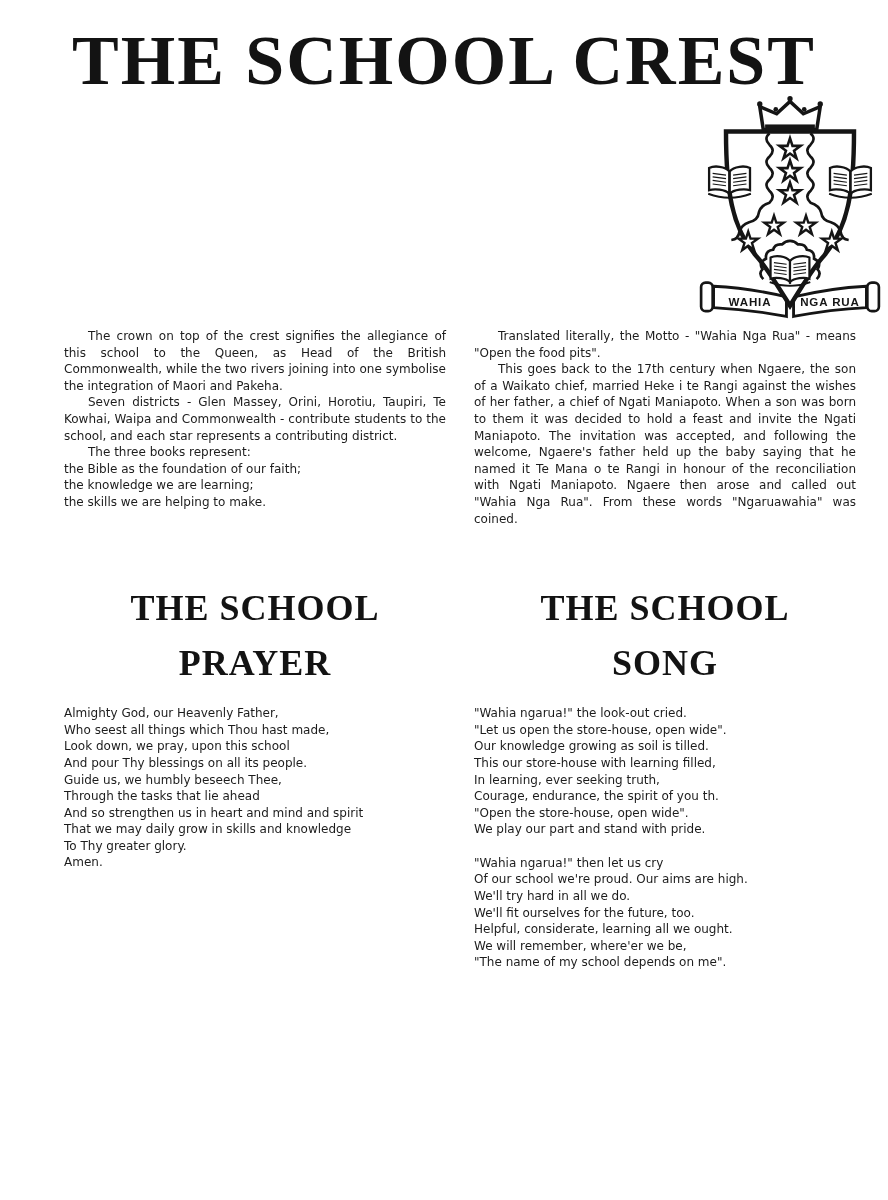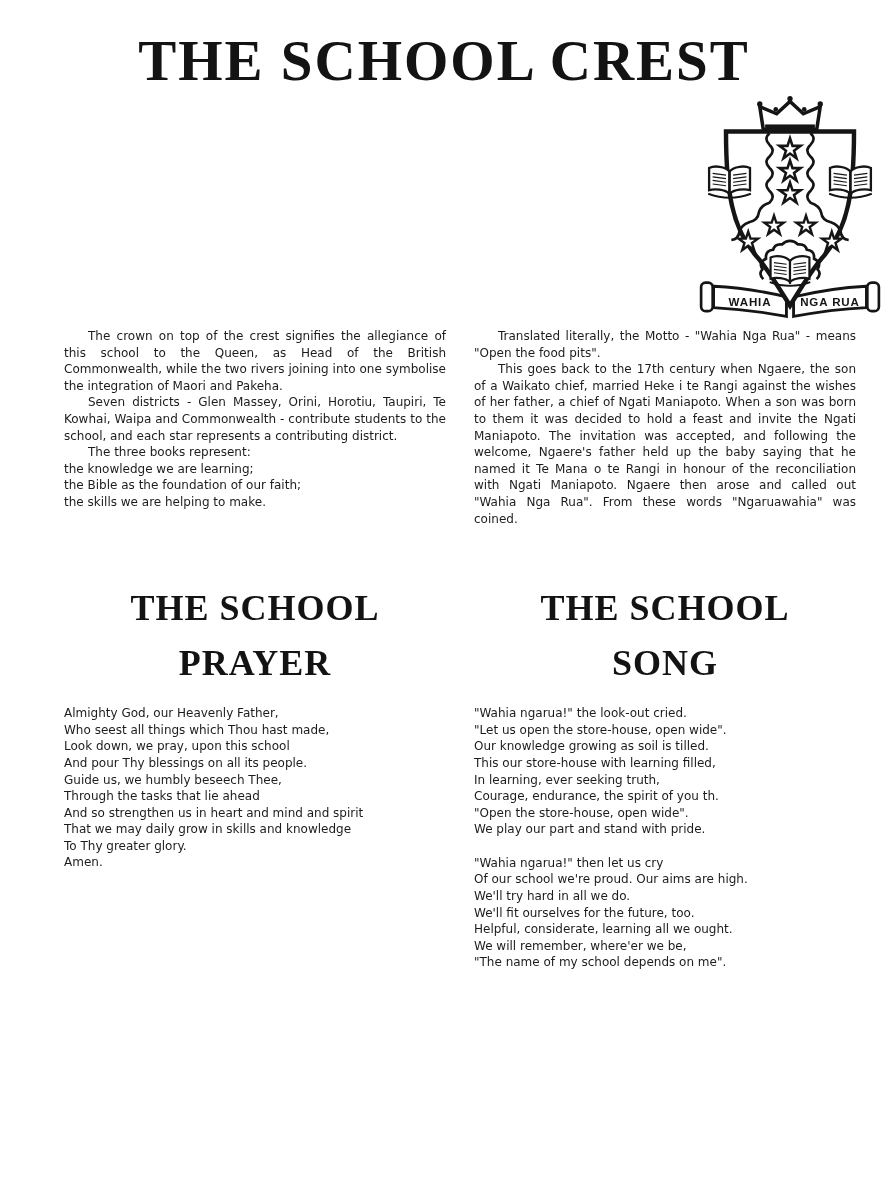--- a/index.html
+++ b/index.html
@@ -2,21 +2,21 @@
 <html><head>
 <meta charset="utf-8">
 <style>
   html,body{margin:0;padding:0;background:#fff;}
   body{width:888px;height:1200px;overflow:hidden;color:#1b1b1b;
        font-family:"DejaVu Sans",sans-serif;}
   .page{width:888px;height:1200px;position:relative;background:#fff;}
 
   .main-title{margin:0;padding-top:30px;text-align:center;
     font-family:"Liberation Serif","DejaVu Serif",serif;font-weight:bold;
-    font-size:57px;line-height:62px;letter-spacing:2px;color:#131313;}
+    font-size:70px;line-height:62px;letter-spacing:2px;color:#131313;}
 
   .crest-wrap{display:flex;justify-content:flex-end;margin-top:4px;}
   .crest-wrap svg{display:block;}
 
   .cols{display:grid;grid-template-columns:1fr 1fr;gap:28px;
         padding:0 32px 0 64px;}
   .crest-cols{margin-top:8px;}
   .col{font-size:12px;line-height:16.6px;color:#1c1c1c;}
   .col p{margin:0;}
   .just{text-align:justify;}
@@ -106,22 +106,22 @@
       </g>
     </svg>
   </div>
 
   <div class="cols crest-cols">
     <div class="col">
       <p class="just ind">The crown on top of the crest signifies the allegiance of this school to the Queen, as Head of the British Commonwealth, while the two rivers joining into one symbolise the integration of Maori and Pakeha.</p>
       <p class="just ind">Seven districts - Glen Massey, Orini, Horotiu, Taupiri, Te Kowhai, Waipa and Commonwealth - contribute students to the school, and each star represents a contributing district.</p>
       <p class="ind">The three books represent:</p>
       <div>
+          <div class="line">the Bible as the foundation of our faith;</div>
           <div class="line">the knowledge we are learning;</div>
-          <div class="line">the Bible as the foundation of our faith;</div>
           <div class="line">the skills we are helping to make.</div>
         </div>
     </div>
     <div class="col">
       <p class="just ind">Translated literally, the Motto - "Wahia Nga Rua" - means "Open the food pits".</p>
       <p class="just ind">This goes back to the 17th century when Ngaere, the son of a Waikato chief, married Heke i te Rangi against the wishes of her father, a chief of Ngati Maniapoto. When a son was born to them it was decided to hold a feast and invite the Ngati Maniapoto. The invitation was accepted, and following the welcome, Ngaere's father held up the baby saying that he named it Te Mana o te Rangi in honour of the reconciliation with Ngati Maniapoto. Ngaere then arose and called out "Wahia Nga Rua". From these words "Ngaruawahia" was coined.</p>
     </div>
   </div>
 
   <div class="cols heads">

